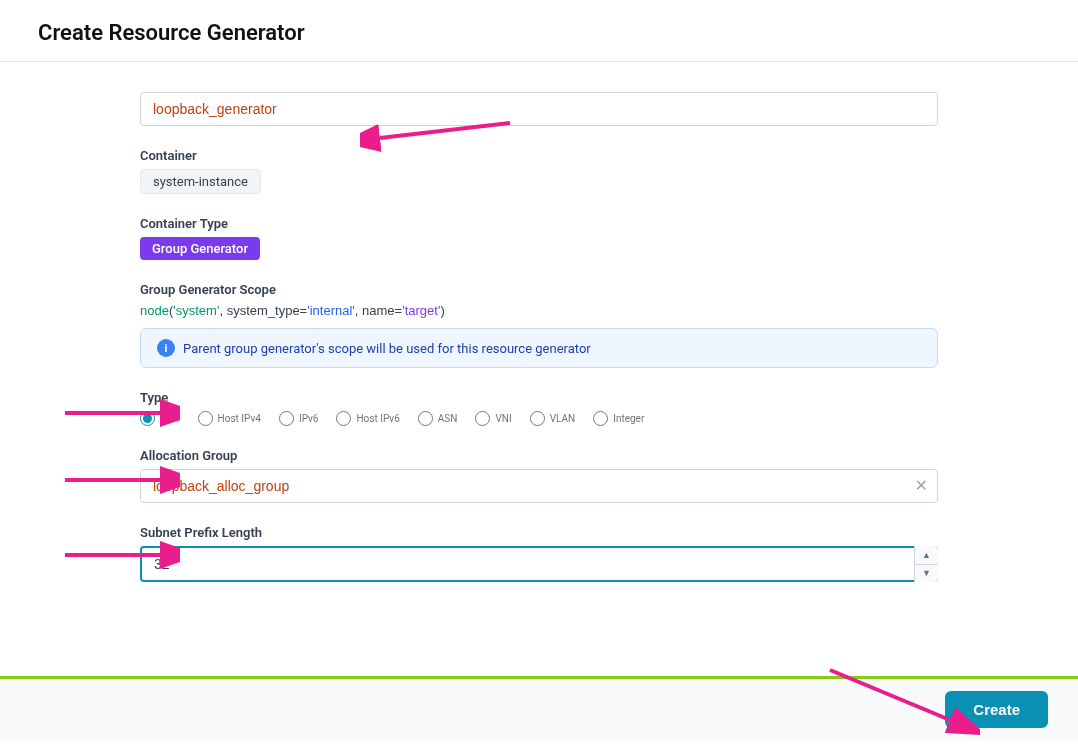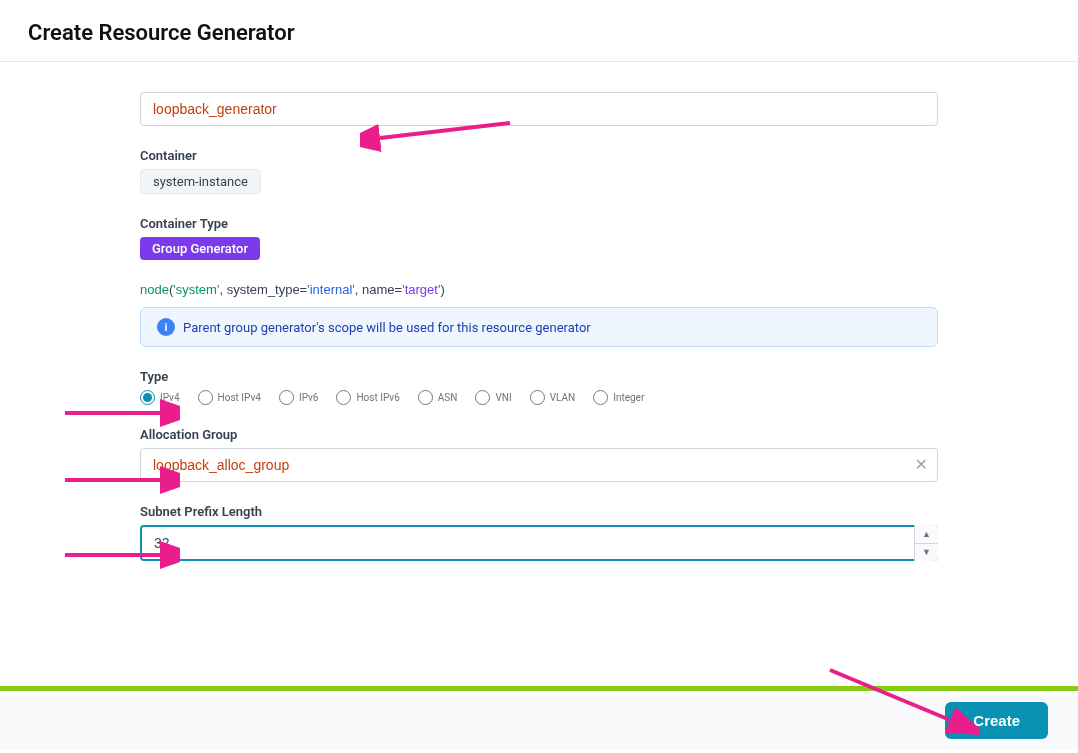--- a/index.html
+++ b/index.html
@@ -9,21 +9,21 @@
       color: #333;
       font-size: 14px;
     }
     .page-container {
       width: 1078px;
       min-height: 753px;
       background: #fff;
       position: relative;
     }
     .header {
-      padding: 20px 30px 16px 28px;
+      padding: 20px 30px 16px 38px;
       border-bottom: 1px solid #e5e7eb;
     }
     .header h1 {
       font-size: 22px;
       font-weight: 600;
       color: #111;
     }
     .form-area {
       padding: 30px 140px 30px 140px;
     }
@@ -180,26 +180,26 @@
     }
     .spin-btn:first-child {
       border-bottom: 1px solid #d1d5db;
       border-radius: 0 4px 0 0;
     }
     .spin-btn:last-child {
       border-radius: 0 0 4px 0;
     }
     .footer {
       position: absolute;
-      bottom: 3px;
+      bottom: 13px;
       left: 0;
       right: 0;
       height: 64px;
       background: #f9fafb;
-      border-top: 5px solid #84cc16;
+      border-top: 3px solid #84cc16;
       display: flex;
       align-items: center;
       justify-content: flex-end;
       padding: 0 30px;
     }
     .create-btn {
       background: #0891b2;
       color: #fff;
       border: none;
       padding: 10px 28px;
@@ -231,20 +231,21 @@
     </div>
 
     <div class="form-group">
       <label class="form-label">Container Type</label>
       <div>
         <span class="badge-purple">Group Generator</span>
       </div>
     </div>
 
     <div class="form-group">
+      <label class="form-label">Group Generator Scope</label>
       <div class="scope-text">
         <span class="kw">node</span><span class="punc">(</span><span class="str-green">'system'</span><span class="punc">, </span><span class="punc">system_type=</span><span class="str-blue">'internal'</span><span class="punc">, </span><span class="punc">name=</span><span class="str-purple">'target'</span><span class="punc">)</span>
       </div>
       <div class="info-box">
         <div class="info-icon">i</div>
         <span>Parent group generator's scope will be used for this resource generator</span>
       </div>
     </div>
 
     <div class="form-group">

